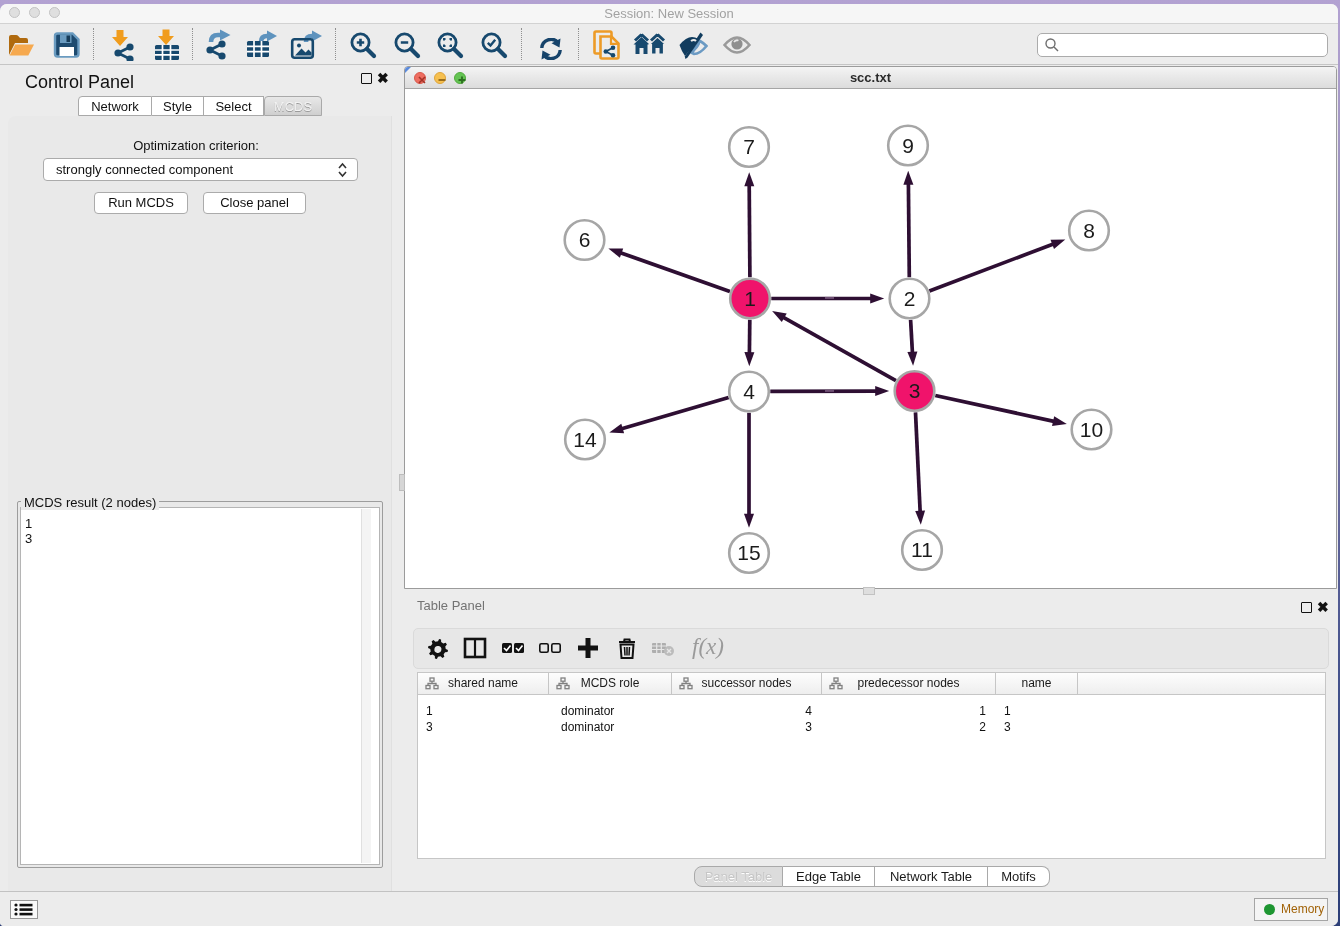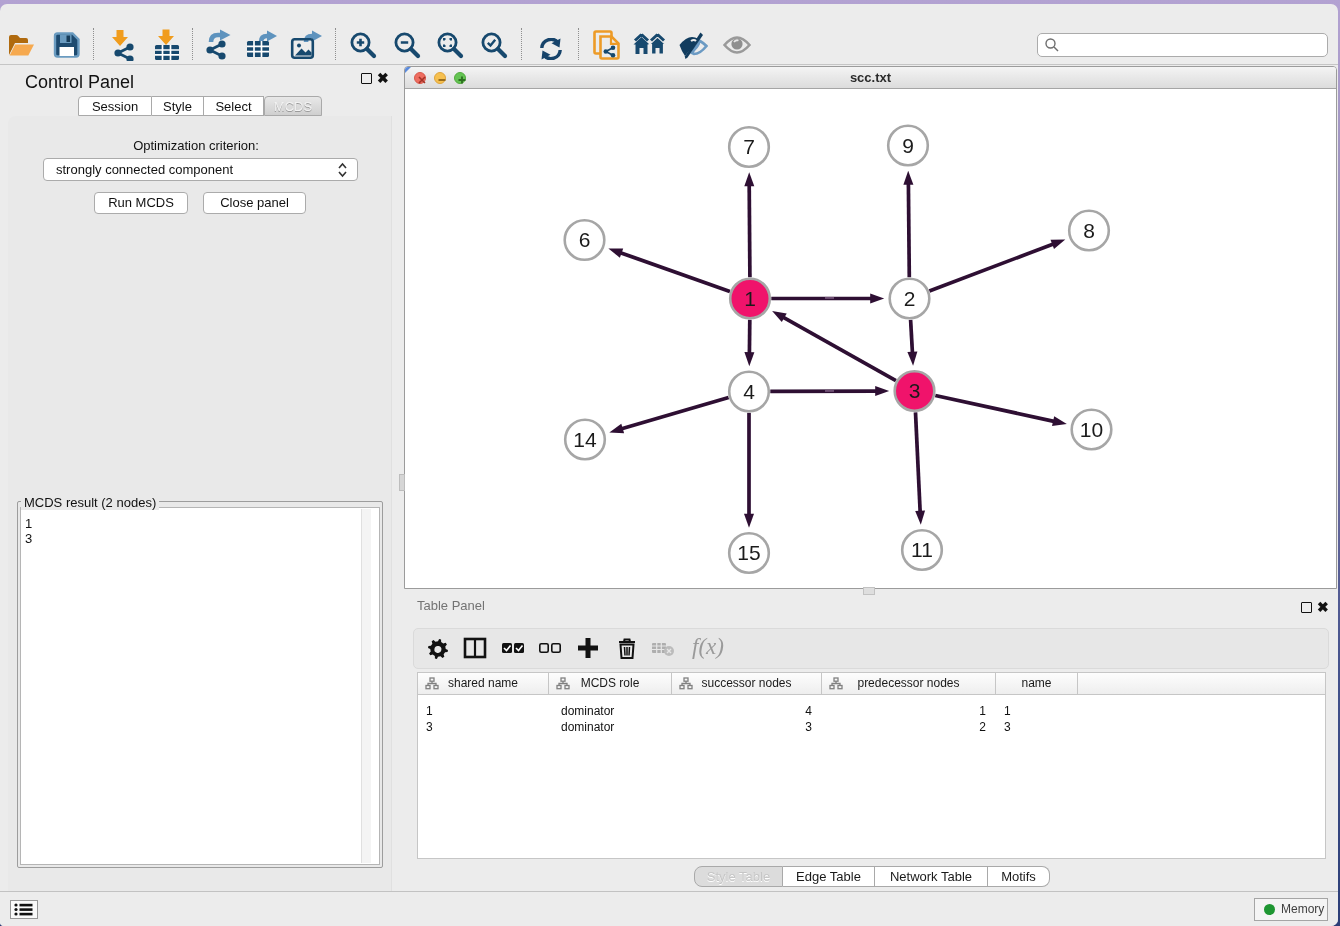--- a/index.html
+++ b/index.html
@@ -19,40 +19,46 @@
 #cpbody{position:absolute;left:8px;top:51px;right:0;bottom:0;background:#e9e9e9;border-radius:8px 0 0 0;border-right:1px solid #e0e0e0}
 #optlab{position:absolute;left:0;top:73px;width:392px;text-align:center;font-size:13px;color:#111}
 #selbox{position:absolute;left:43px;top:93px;width:315px;height:23px;box-sizing:border-box;background:#fff;border:1px solid #ababab;border-radius:4px;font-size:13px;color:#111;line-height:21px;padding-left:12px}
 .btn{position:absolute;top:127px;height:22px;box-sizing:border-box;background:#fff;border:1px solid #ababab;border-radius:4px;font-size:13px;color:#111;text-align:center;line-height:20px}
 #fldst{position:absolute;left:17px;top:436px;width:366px;height:367px;box-sizing:border-box;border:1px solid #9d9d9d;border-radius:2px}
 #fldlg{position:absolute;left:21px;top:430px;background:#e9e9e9;padding:0 3px;font-size:13px;color:#111}
 #fldwhite{position:absolute;left:2px;top:5px;right:2px;bottom:2px;background:#fff;border:1px solid #b5b5b5}
 #sbtrack{position:absolute;right:8px;top:1px;bottom:1px;width:9px;background:#f4f4f4;border-left:1px solid #e0e0e0}
 #statbar{position:absolute;left:0;top:887px;width:100%;height:35px;background:#ececec;border-top:1px solid #c2c2c2}
 #listbtn{position:absolute;left:10px;top:8px;width:28px;height:19px;box-sizing:border-box;background:#fafafa;border:1px solid #989898}
-#membtn{position:absolute;left:1254px;top:6px;width:74px;height:23px;box-sizing:border-box;background:#f4f4f4;border:1px solid #a5a5a5;font-size:12px;color:#404040;line-height:21px;text-align:left;padding-left:26px}
+#membtn{position:absolute;left:1254px;top:6px;width:74px;height:23px;box-sizing:border-box;background:#f4f4f4;border:1px solid #a5a5a5;font-size:12px;color:#a16207;line-height:21px;text-align:left;padding-left:26px}
 #memdot{position:absolute;left:9px;top:5px;width:11px;height:11px;border-radius:50%;background:#1e9632}
 #sccwin{position:absolute;left:404px;top:62px;width:933px;height:523px;box-sizing:border-box;border:1px solid #9b9b9b;border-radius:4px 4px 0 0;background:#fff}
 #scctb{position:absolute;left:0;top:0;width:100%;height:21px;background:linear-gradient(180deg,#f4f4f4,#dcdcdc);border-bottom:1px solid #a5a5a5;border-radius:3px 3px 0 0}
 #scctitle{position:absolute;top:3px;width:100%;text-align:center;font-size:13px;font-weight:bold;color:#2a2a2a}
 .ml{position:absolute;top:4.5px;width:12px;height:12px;border-radius:50%;box-sizing:border-box}
 .ml svg{position:absolute;left:0;top:0}
 #tpanel{position:absolute;left:404px;top:588px;width:934px;height:299px}
 #tpanel .hdr{position:absolute;left:13px;top:6px;font-size:13px;color:#737373}
 #ttoolbar{position:absolute;left:9px;top:36px;width:914px;height:39px;background:#e7e7e7;border:1px solid #dadada;border-radius:5px}
 #ttable{position:absolute;left:13px;top:80px;width:909px;height:187px;box-sizing:border-box;background:#fff;border:1px solid #c6c6c6}
 #thead{position:absolute;left:0;top:0;width:100%;height:22px;background:linear-gradient(180deg,#fdfdfd,#eeeeee);border-bottom:1px solid #c6c6c6;box-sizing:border-box}
 .th{position:absolute;top:0;height:22px;box-sizing:border-box;border-right:1px solid #c6c6c6;font-size:12px;color:#1a1a1a;text-align:center;line-height:21px}
 .td{position:absolute;font-size:12px;color:#111;height:17px;line-height:17px}
 .btab{position:absolute;top:274px;height:21px;box-sizing:border-box;border:1px solid #a9a9a9;background:#fff;font-size:13px;color:#1a1a1a;text-align:center;line-height:19px;font-weight:500}
 .hicon{position:absolute;left:7px;top:4px}
 svg text{font-family:"Liberation Sans",sans-serif}
 </style></head>
 <body>
 <div id="win">
+ <div id="titlebar">
+  <div class="tl" style="left:8.5px"></div>
+      <div class="tl" style="left:28.5px"></div>
+      <div class="tl" style="left:48.5px"></div>
+  <div id="wtitle">Session: New Session</div>
+ </div>
  <div id="toolbar">
   <div class="sep" style="left:93px"></div>
       <div class="sep" style="left:192px"></div>
       <div class="sep" style="left:335px"></div>
       <div class="sep" style="left:521px"></div>
       <div class="sep" style="left:578px"></div>
   <svg class="ticon" style="left:5px" width="32" height="32" viewBox="0 0 32 32">
         <path d="M4 26 L4 8 Q4 6 6 6 L11 6 Q12.5 6 13.5 7.2 L15 9 L21 9 Q23 9 23 11 L23 14 L10 14 Z" fill="#b06a0e"></path>
         <path d="M10.2 15.5 L29 15.5 L23.3 26.5 L4.6 26.5 Z" fill="#f6a94f"></path>
       </svg>
@@ -163,21 +169,21 @@
    <svg width="16" height="16" style="position:absolute;left:6px;top:3px">
           <circle cx="6.5" cy="6.5" r="4.5" fill="none" stroke="#6e6e6e" stroke-width="1.4"></circle>
           <path d="M10 10 L14 14" stroke="#6e6e6e" stroke-width="1.4"></path>
         </svg>
   </div>
  </div>
  <div id="cpanel">
   <div class="hdr" style="top:7px">Control Panel</div>
   <div class="maxi" style="left:361px;top:8px"></div>
   <div class="clo" style="left:377px;top:7px">✖</div>
-  <div class="tab" style="left:78px;width:74px;border-radius:4px 0 0 0">Session</div>
+  <div class="tab" style="left:78px;width:74px;border-radius:4px 0 0 0">Network</div>
   <div class="tab" style="left:152px;width:52px;border-left:none">Style</div>
   <div class="tab" style="left:204px;width:60px;border-left:none">Select</div>
   <div class="tab" id="tabsel" style="left:264px;width:58px">MCDS</div>
   <div id="cpbody"></div>
   <div id="selbox">strongly connected component
     <svg width="11" height="16" style="position:absolute;right:9px;top:3px">
           <path d="M2 6 L5.5 2 L9 6 M2 10 L5.5 14 L9 10" fill="none" stroke="#333" stroke-width="1.6"></path>
         </svg>
   </div>
   <div id="optlab">Optimization criterion:</div>
@@ -349,21 +355,21 @@
    <div class="td" style="left:143px;top:30px">dominator</div>
    <div class="td" style="left:254px;top:30px;width:140px;text-align:right">4</div>
    <div class="td" style="left:404px;top:30px;width:164px;text-align:right">1</div>
    <div class="td" style="left:586px;top:30px">1</div>
    <div class="td" style="left:8px;top:46px">3</div>
    <div class="td" style="left:143px;top:46px">dominator</div>
    <div class="td" style="left:254px;top:46px;width:140px;text-align:right">3</div>
    <div class="td" style="left:404px;top:46px;width:164px;text-align:right">2</div>
    <div class="td" style="left:586px;top:46px">3</div>
   </div>
-  <div class="btab" style="left:290px;width:89px;border-radius:8px 0 0 8px;background:#dcdcdc;color:#c6c6c6;text-shadow:0 1px 0 #fff">Style Table</div>
+  <div class="btab" style="left:290px;width:89px;border-radius:8px 0 0 8px;background:#dcdcdc;color:#c6c6c6;text-shadow:0 1px 0 #fff">Panel Table</div>
   <div class="btab" style="left:379px;width:92px;border-left:none">Edge Table</div>
   <div class="btab" style="left:471px;width:113px;border-left:none">Network Table</div>
   <div class="btab" style="left:584px;width:62px;border-left:none;border-radius:0 8px 8px 0">Motifs</div>
  </div>
  <div id="statbar">
   <div id="listbtn"><svg width="22" height="15" style="margin:1px 2px">
           <g fill="#111">
             <circle cx="3" cy="3" r="1.6"></circle>
             <circle cx="3" cy="7.5" r="1.6"></circle>
             <circle cx="3" cy="12" r="1.6"></circle>

